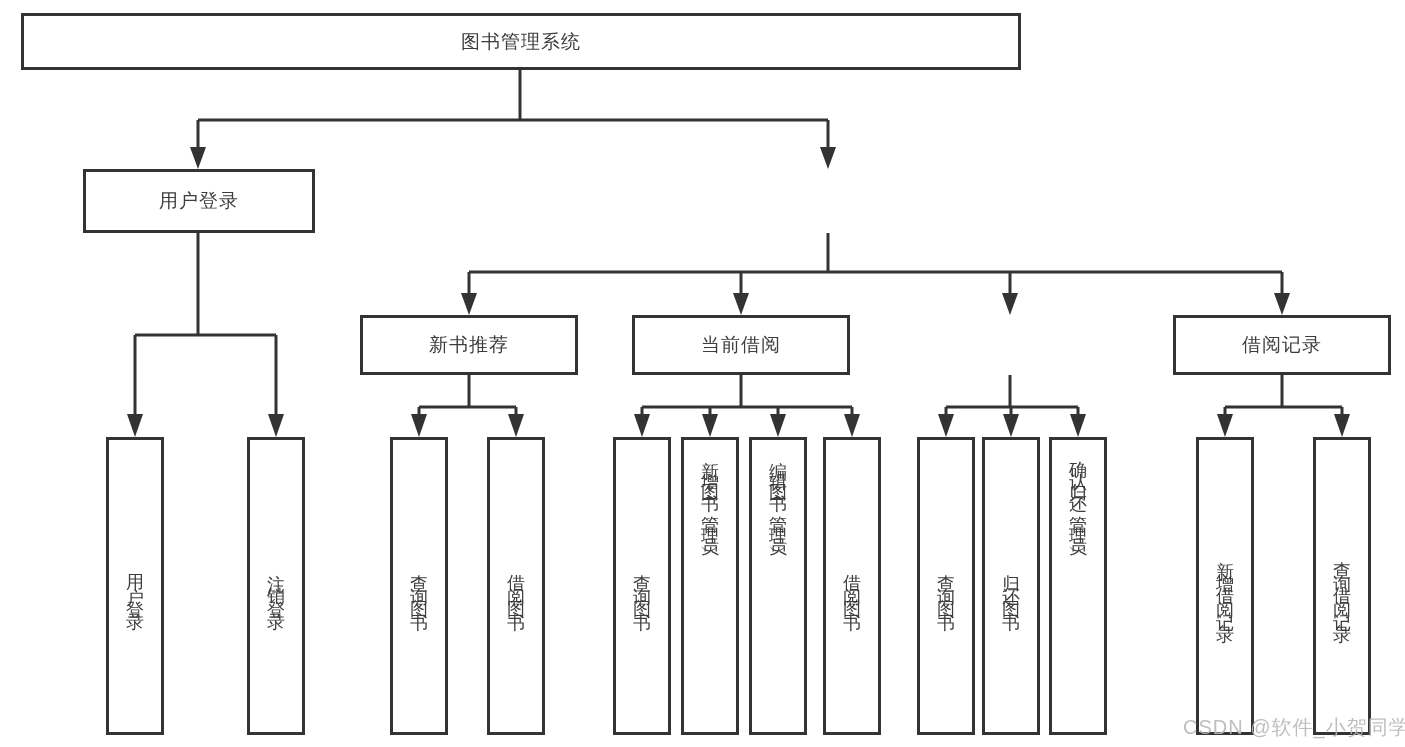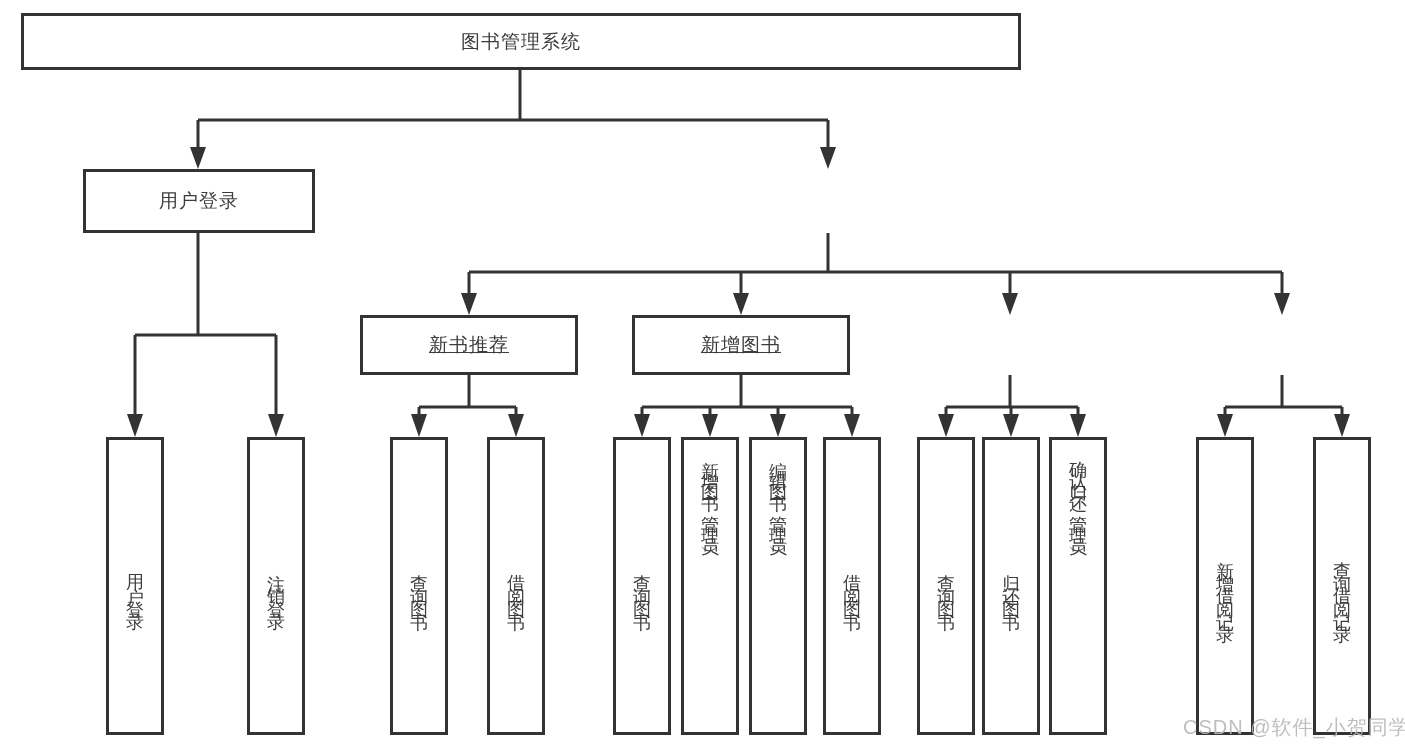--- a/index.html
+++ b/index.html
@@ -33,21 +33,21 @@
     display: flex;
     align-items: center;
     justify-content: center;
     color: #3d3d3d;
     font-size: 19px;
     letter-spacing: 1px;
     white-space: nowrap;
   }
   .root-box  { left: 21px;  top: 13px;  width: 1000px; height: 57px; }
   .lvl2-box  { top: 169px; height: 64px; }
-  .lvl3-box  { top: 315px; width: 218px; height: 60px; text-decoration: underline; }
+  .lvl3-box  { top: 315px; width: 218px; height: 60px; }
   .leaf-box  { top: 437px; width: 58px; height: 298px; }
   .leaf-box .vtext {
     display: block;
     position: absolute;
     left: 50%;
     top: 50%;
     transform: translate(-50%, -50%);
     writing-mode: vertical-rl;
     text-orientation: mixed;
     font-size: 18px;
@@ -150,21 +150,22 @@
       <path class="line" d="M1342 407 V416"></path>
       <polygon class="arrow" points="1334,414 1350,414 1342,437"></polygon>
     </g>
   </svg>
 
   <div class="box root-box">图书管理系统</div>
 
   <div class="box lvl2-box" style="left:83px; width:232px;">用户登录</div>
 
   <div class="box lvl3-box" style="left:360px;">新书推荐</div>
-  <div class="box lvl3-box" style="left:632px;">新增图书</div>
+  <div class="box lvl3-box" style="left:632px;">当前借阅</div>
+  <div class="box lvl3-box" style="left:1173px;">借阅记录</div>
 
   <div class="box leaf-box" style="left:106px;">
     <span class="vtext">用户登录</span>
   </div>
   <div class="box leaf-box" style="left:247px;">
     <span class="vtext">注销登录</span>
   </div>
 
   <div class="box leaf-box" style="left:390px;">
     <span class="vtext">查询图书</span>

